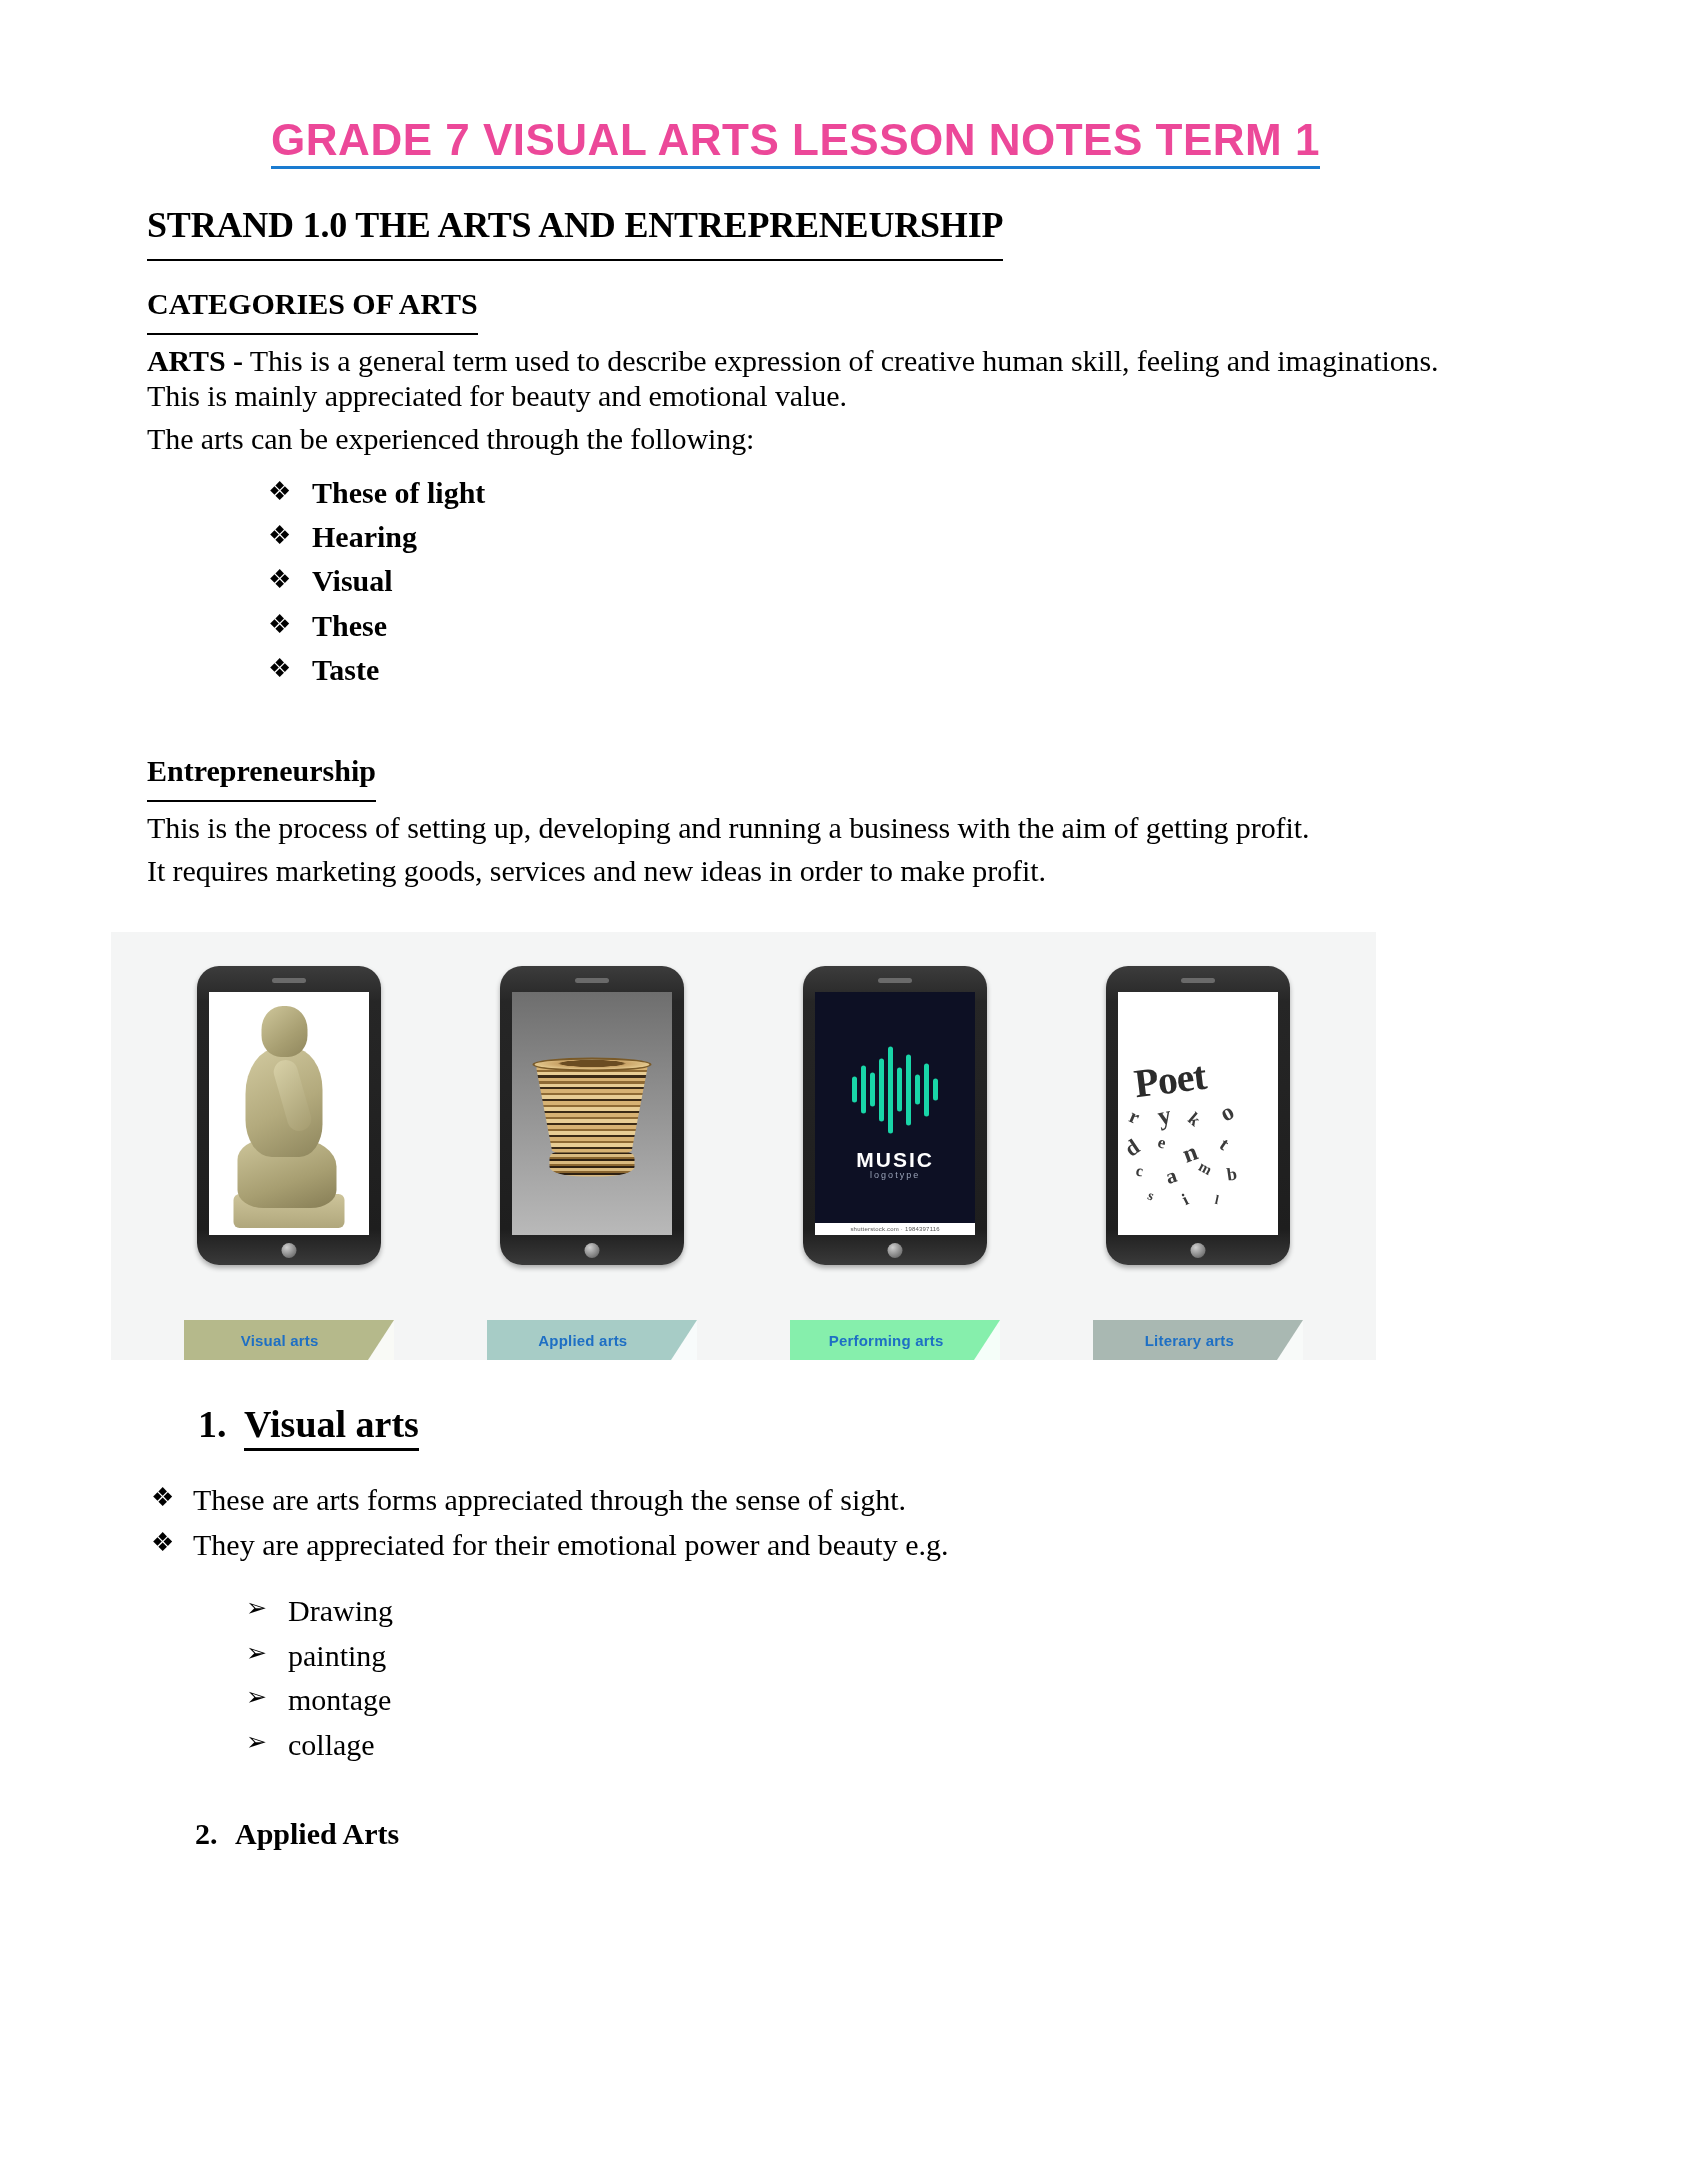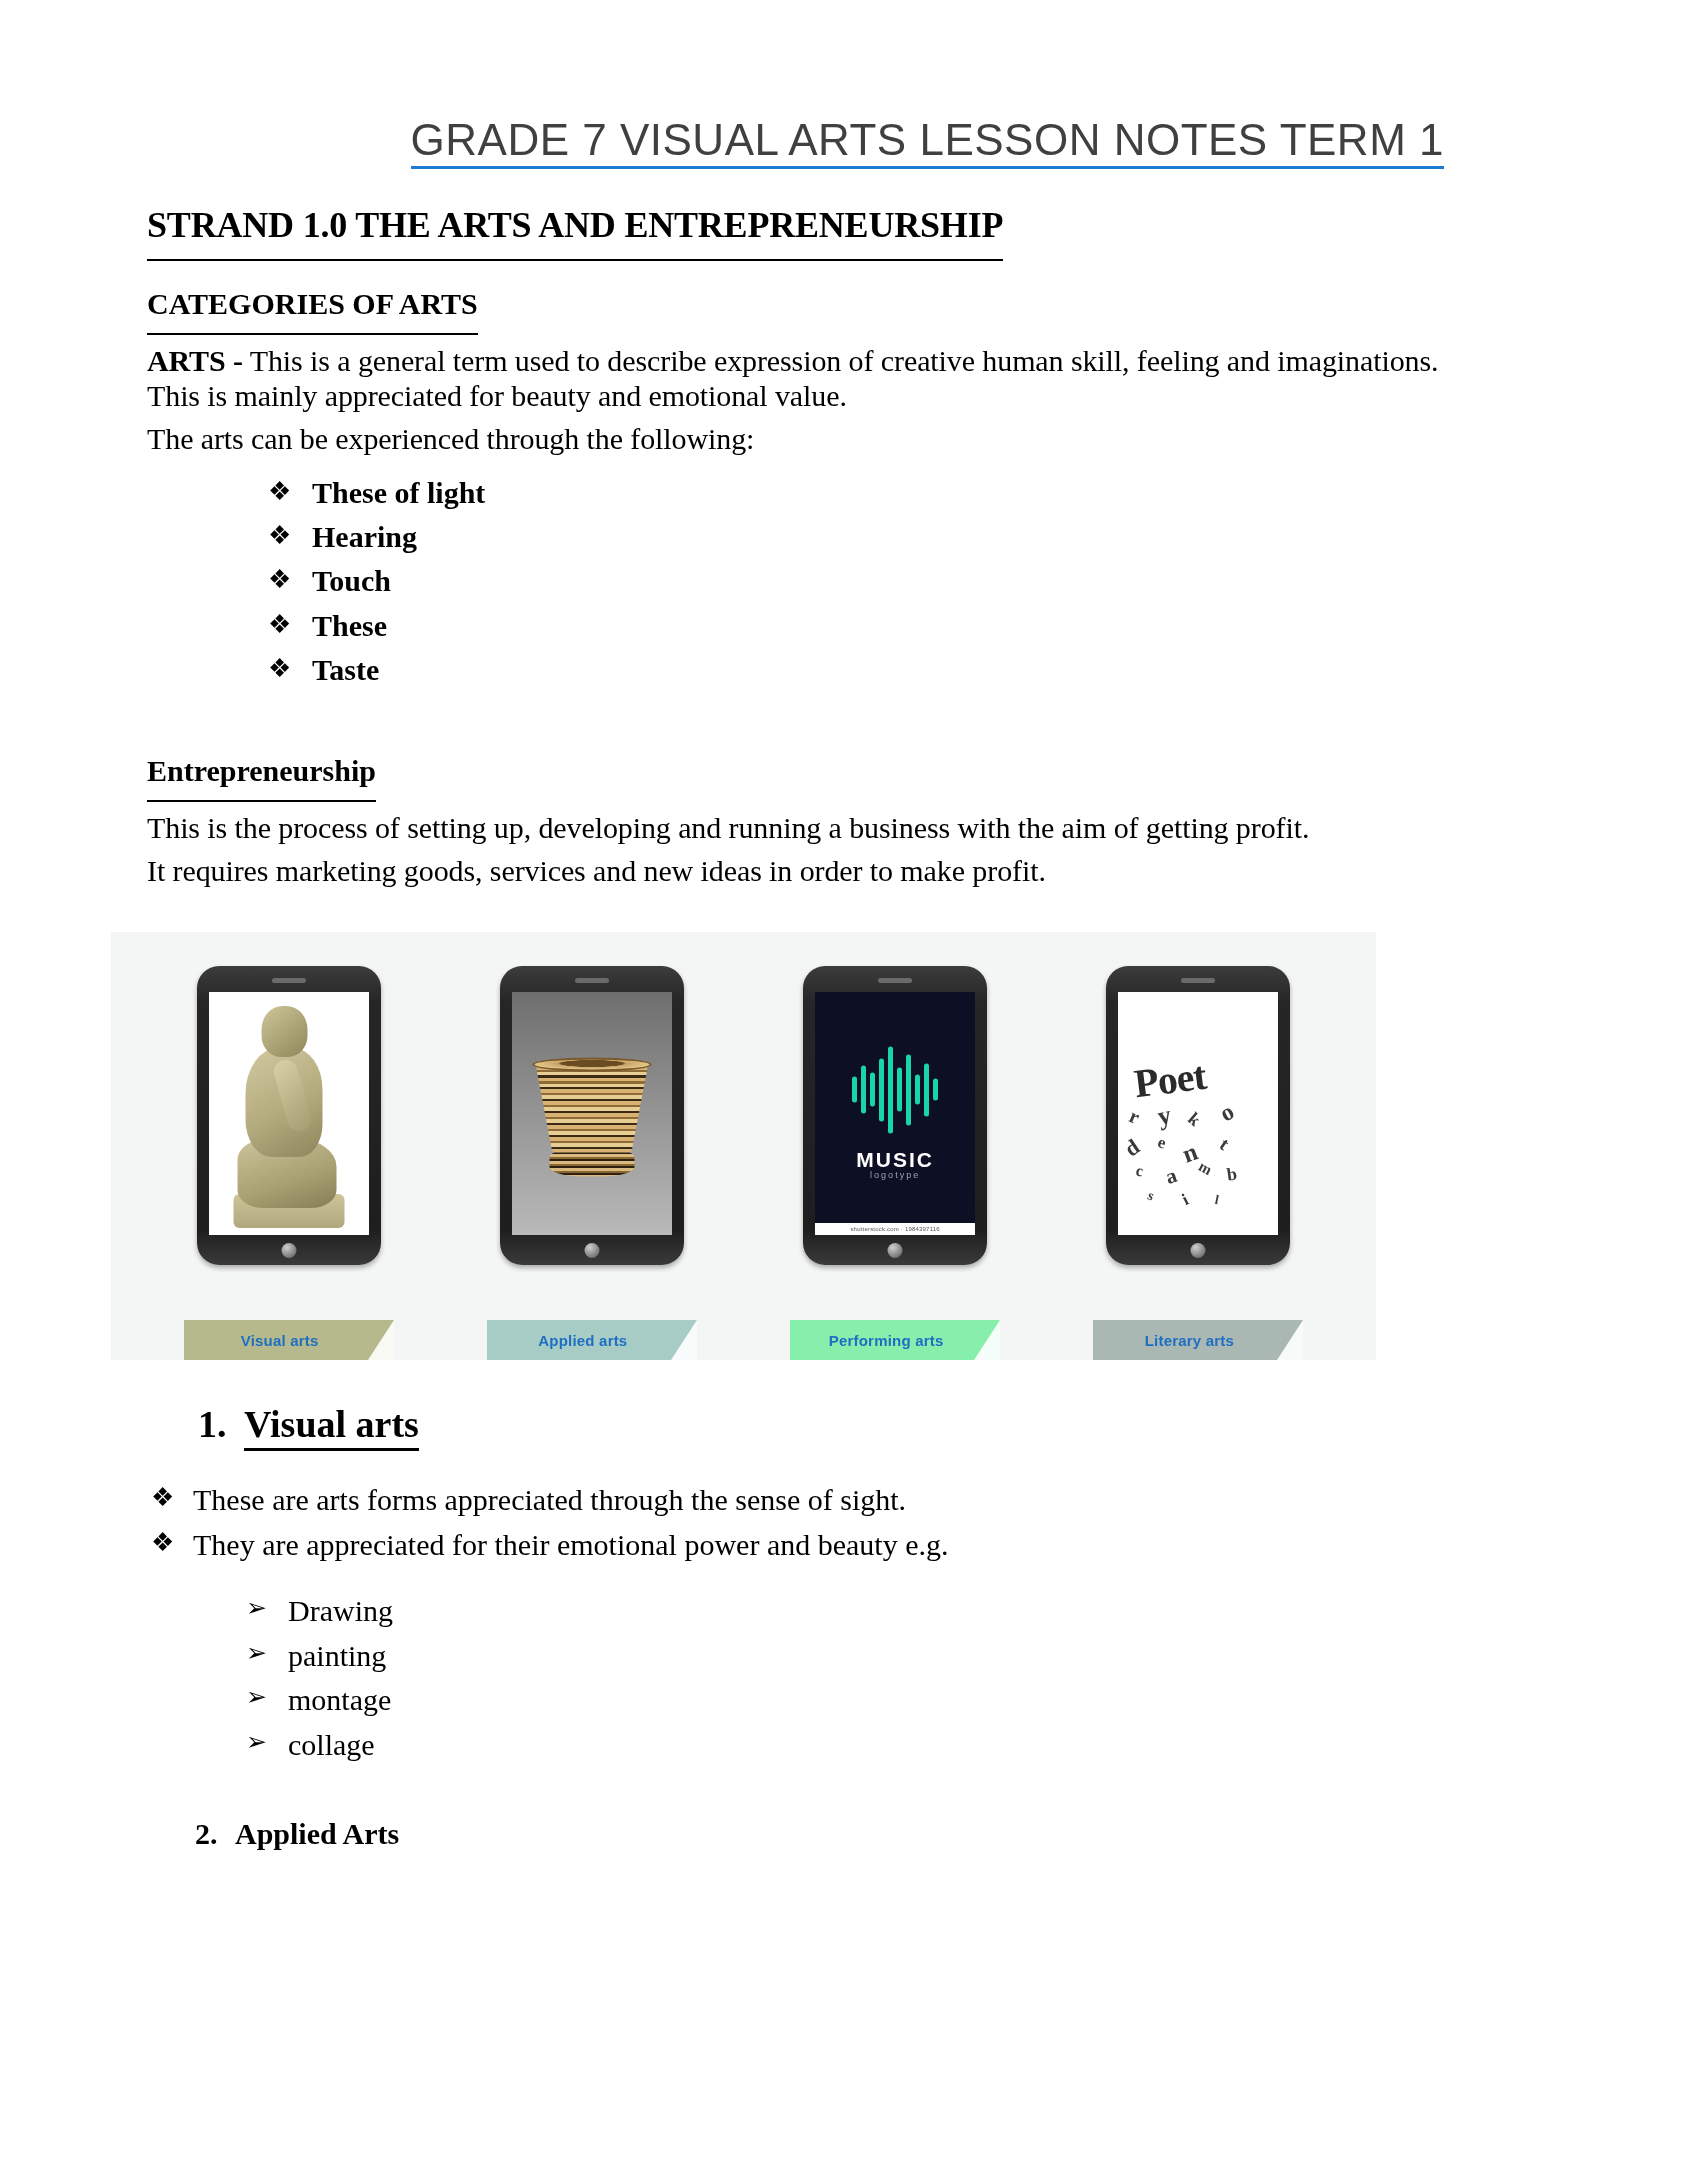--- a/index.html
+++ b/index.html
@@ -26,25 +26,25 @@
     position: absolute;
     left: 147px;
     top: 0;
     width: 1297px;
   }
 
   
   .doc-title {
     margin-top: 117px;
     font-family: "Liberation Sans", "DejaVu Sans", sans-serif;
-    font-weight: normal;
+    font-weight: bold;
     font-size: 44px;
     letter-spacing: 0.5px;
-    color: #404040;
-    text-align: right;
+    color: #ec4899;
+    text-align: center;
     line-height: 1.05;
   }
   .doc-title .u {
     border-bottom: 3px solid #1a7bd0;
     padding-bottom: 3px;
     display: inline-block;
   }
 
   
   h2.strand {
@@ -432,21 +432,21 @@
       <li>
         <span class="marker">❖</span>
         <span>These of light</span>
       </li>
       <li>
         <span class="marker">❖</span>
         <span>Hearing</span>
       </li>
       <li>
         <span class="marker">❖</span>
-        <span>Touch</span>
+        <span>Visual</span>
       </li>
       <li>
         <span class="marker">❖</span>
         <span>These</span>
       </li>
       <li>
         <span class="marker">❖</span>
         <span>Taste</span>
       </li>
     </ul>

